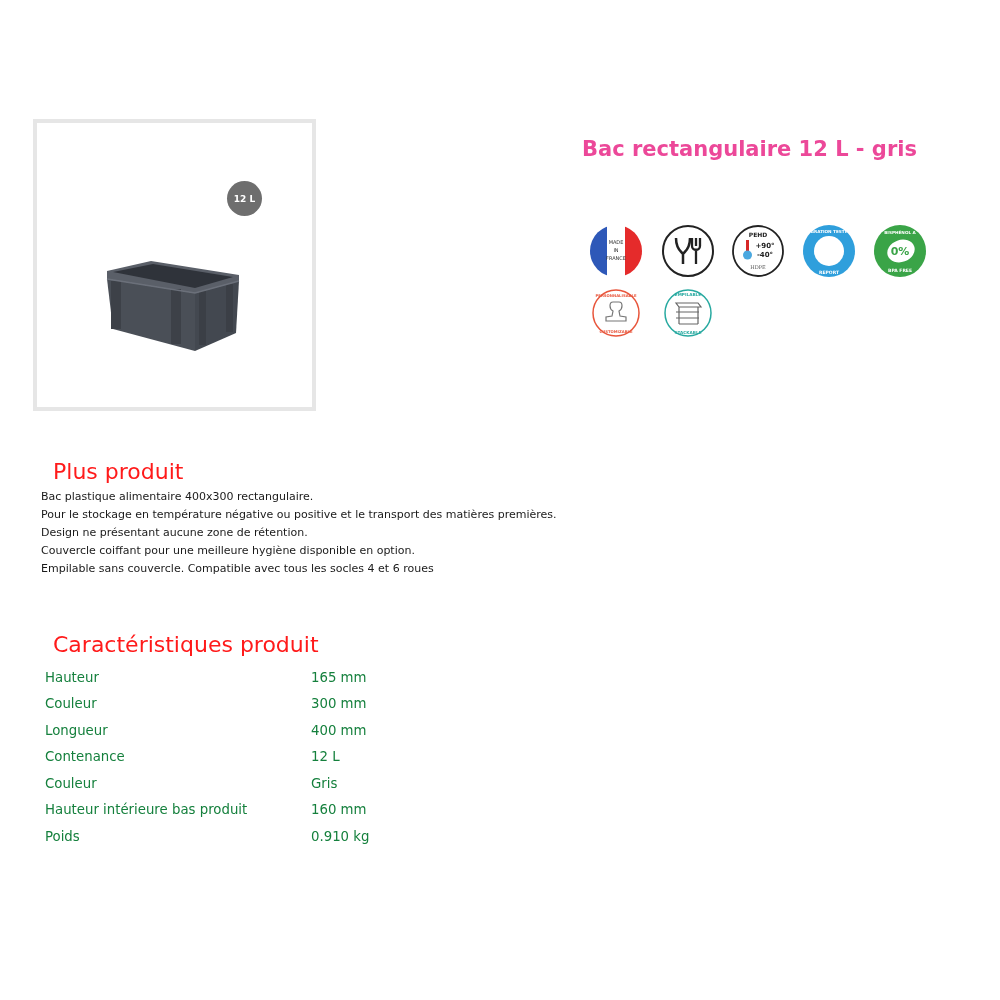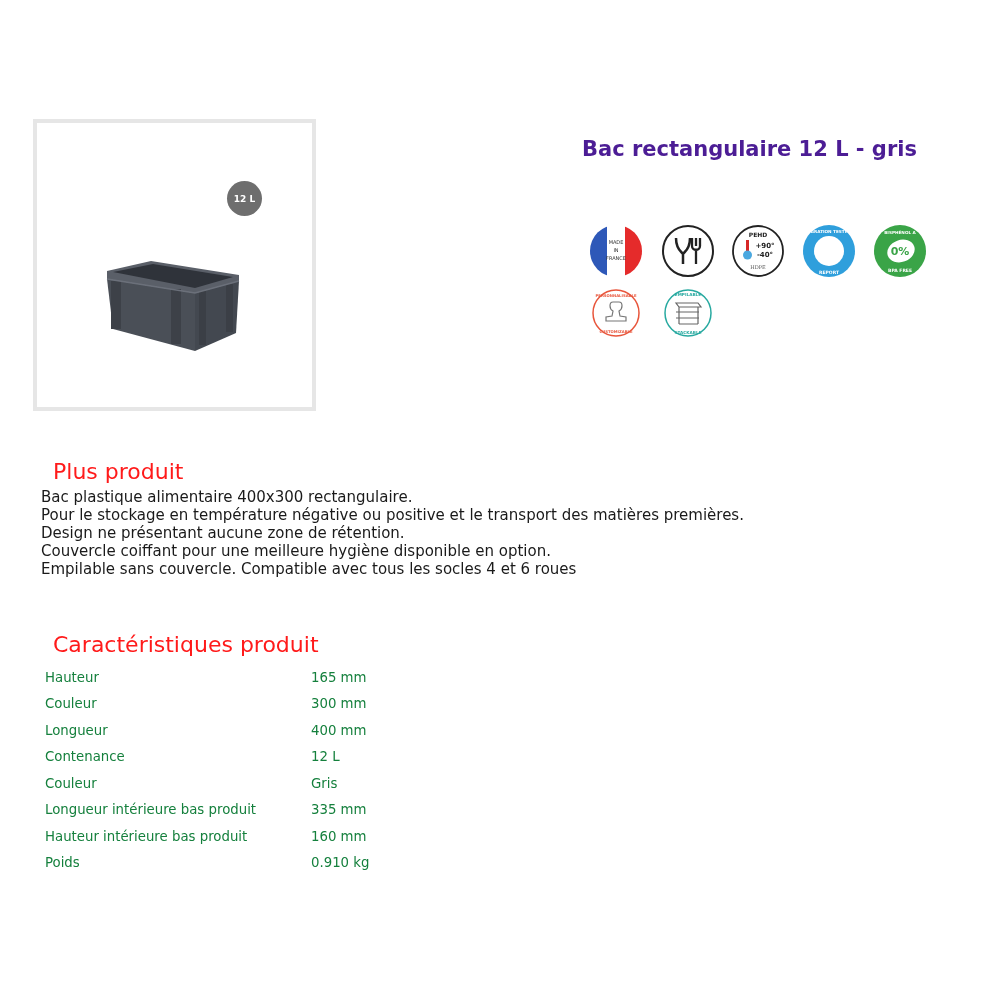--- a/index.html
+++ b/index.html
@@ -7,31 +7,31 @@
          font-family: "DejaVu Sans", sans-serif; color: #222; }
 
   .image-frame { position: absolute; left: 33px; top: 119px; width: 275px; height: 284px;
                  border: 4px solid #e6e6e6; background: #fff; }
   .badge { position: absolute; left: 190px; top: 58px; width: 35px; height: 35px; border-radius: 50%;
            background: #6e6e6e; color: #fff; font-size: 9px; font-weight: bold;
            display: flex; align-items: center; justify-content: center; }
   .crate { position: absolute; left: 62px; top: 136px; width: 150px; height: 95px; }
 
   .title { position: absolute; left: 582px; top: 137px; font-size: 21px; font-weight: bold;
-           color: #4c1d95; white-space: nowrap; margin: 0; text-align: center; }
+           color: #ec4899; white-space: nowrap; margin: 0; text-align: center; }
 
   .icons { position: absolute; left: 589px; top: 224px; width: 360px; }
   .icon { position: absolute; width: 54px; height: 54px; }
 
   h2.section { position: absolute; left: 41px; margin: 12px; font-weight: normal; color: #ff1a1a;
                font-size: 22px; font-family: "DejaVu Sans", sans-serif; }
   .plus-title { top: 447px; }
   .carac-title { top: 620px; }
 
-  .desc { position: absolute; left: 41px; top: 488px; font-size: 15px; line-height: 18px; color: #1a1a1a; }
+  .desc { position: absolute; left: 41px; top: 488px; font-size: 11px; line-height: 18px; color: #1a1a1a; }
   .desc p { margin: 0; white-space: nowrap; }
 
   .specs { position: absolute; left: 45px; top: 664px; border-collapse: collapse; font-size: 13.3px; color: #15803d; }
   .specs td { padding: 0; height: 26.5px; vertical-align: middle; }
   .specs td.k { width: 266px; }
 </style>
 </head>
 <body>
 
 <div class="image-frame">
@@ -148,24 +148,20 @@
       </tr>
     <tr>
         <td class="k">Contenance</td>
         <td>12 L</td>
       </tr>
     <tr>
         <td class="k">Couleur</td>
         <td>Gris</td>
       </tr>
     <tr>
-        <td class="k">Longueur intérieure bas produit</td>
-        <td>335 mm</td>
-      </tr>
-    <tr>
         <td class="k">Hauteur intérieure bas produit</td>
         <td>160 mm</td>
       </tr>
     <tr>
         <td class="k">Poids</td>
         <td>0.910 kg</td>
       </tr>
   </tbody>
 </table>
 

